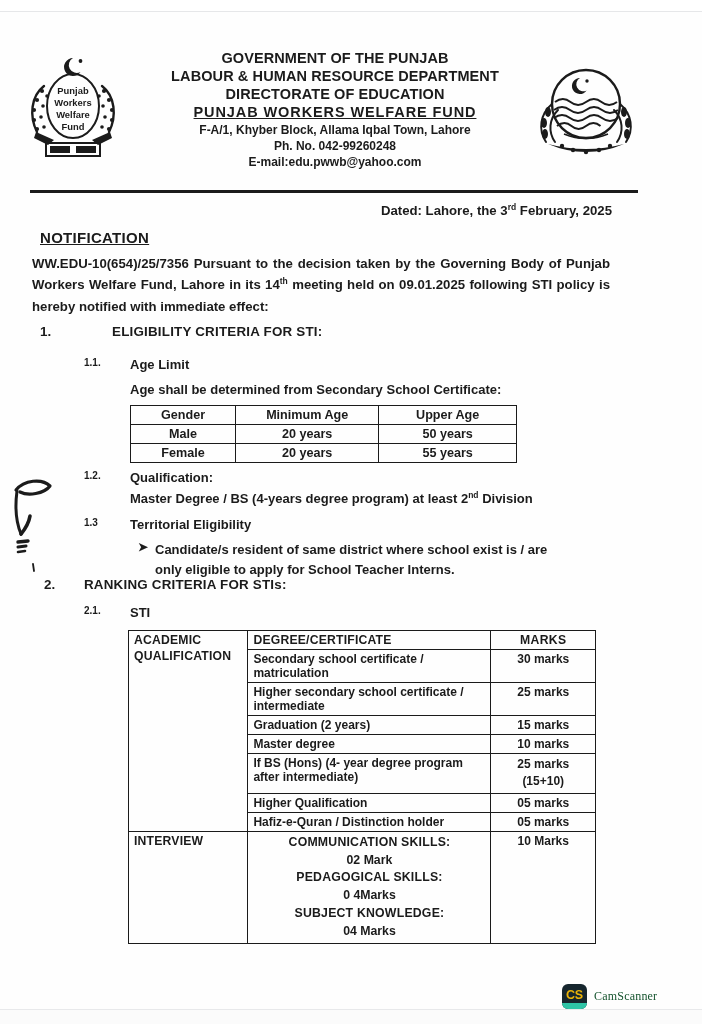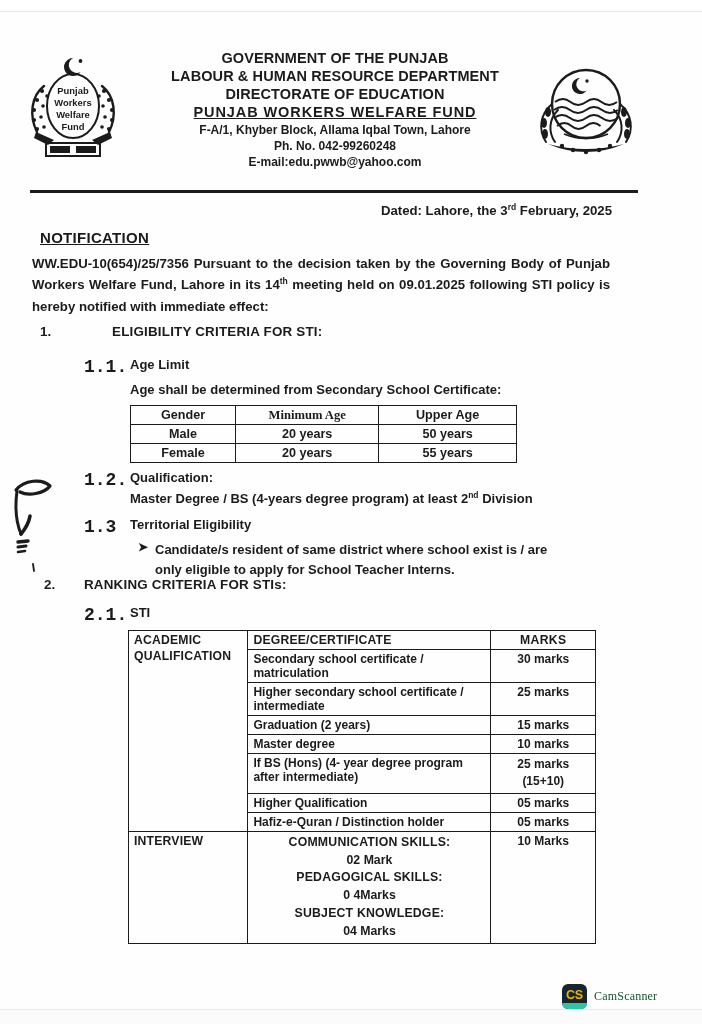--- a/index.html
+++ b/index.html
@@ -125,23 +125,22 @@
     font-weight: bold;
   }
   .sec-title {
     position: absolute;
     font-size: 13.4px;
     font-weight: bold;
     letter-spacing: 0.2px;
   }
   .sub-num {
     position: absolute;
-    font-size: 18px;
-    font-weight: bold;
-    font-family: Liberation Mono, monospace;
+    font-size: 10px;
+    font-weight: bold;
   }
   .sub-title {
     position: absolute;
     font-size: 13px;
     font-weight: bold;
   }
   .plain {
     position: absolute;
     font-size: 13px;
     font-weight: bold;
@@ -173,21 +172,21 @@
     font-size: 12.6px;
   }
   .age-table td, .age-table th {
     border: 1.5px solid #1b1b1b;
     text-align: center;
     padding: 1px 2px;
     height: 16px;
     font-weight: bold;
   }
   .age-table .c1 { width: 120px; }
-  .age-table .c2 { width: 168px; font-family: Liberation Serif, serif; }
+  .age-table .c2 { width: 168px; }
   .age-table .c3 { width: 167px; margin-left: 28px; }
 
   .rank-table {
     position: absolute;
     left: 128px; top: 618px;
     width: 468px;
     font-size: 12px;
   }
   .rank-table td, .rank-table th {
     border: 1.3px solid #1b1b1b;

